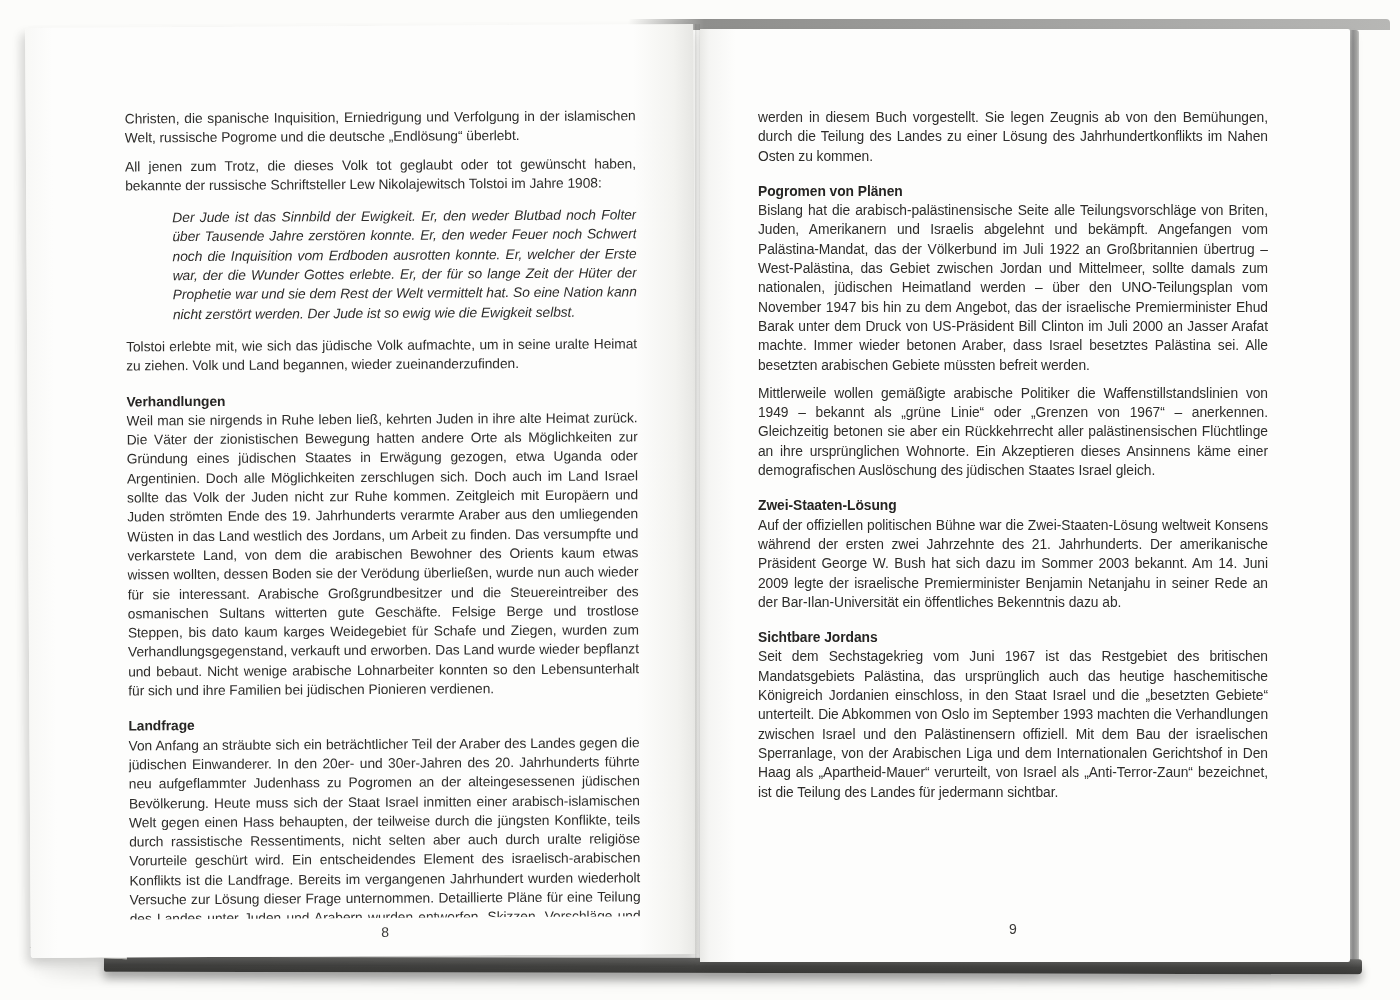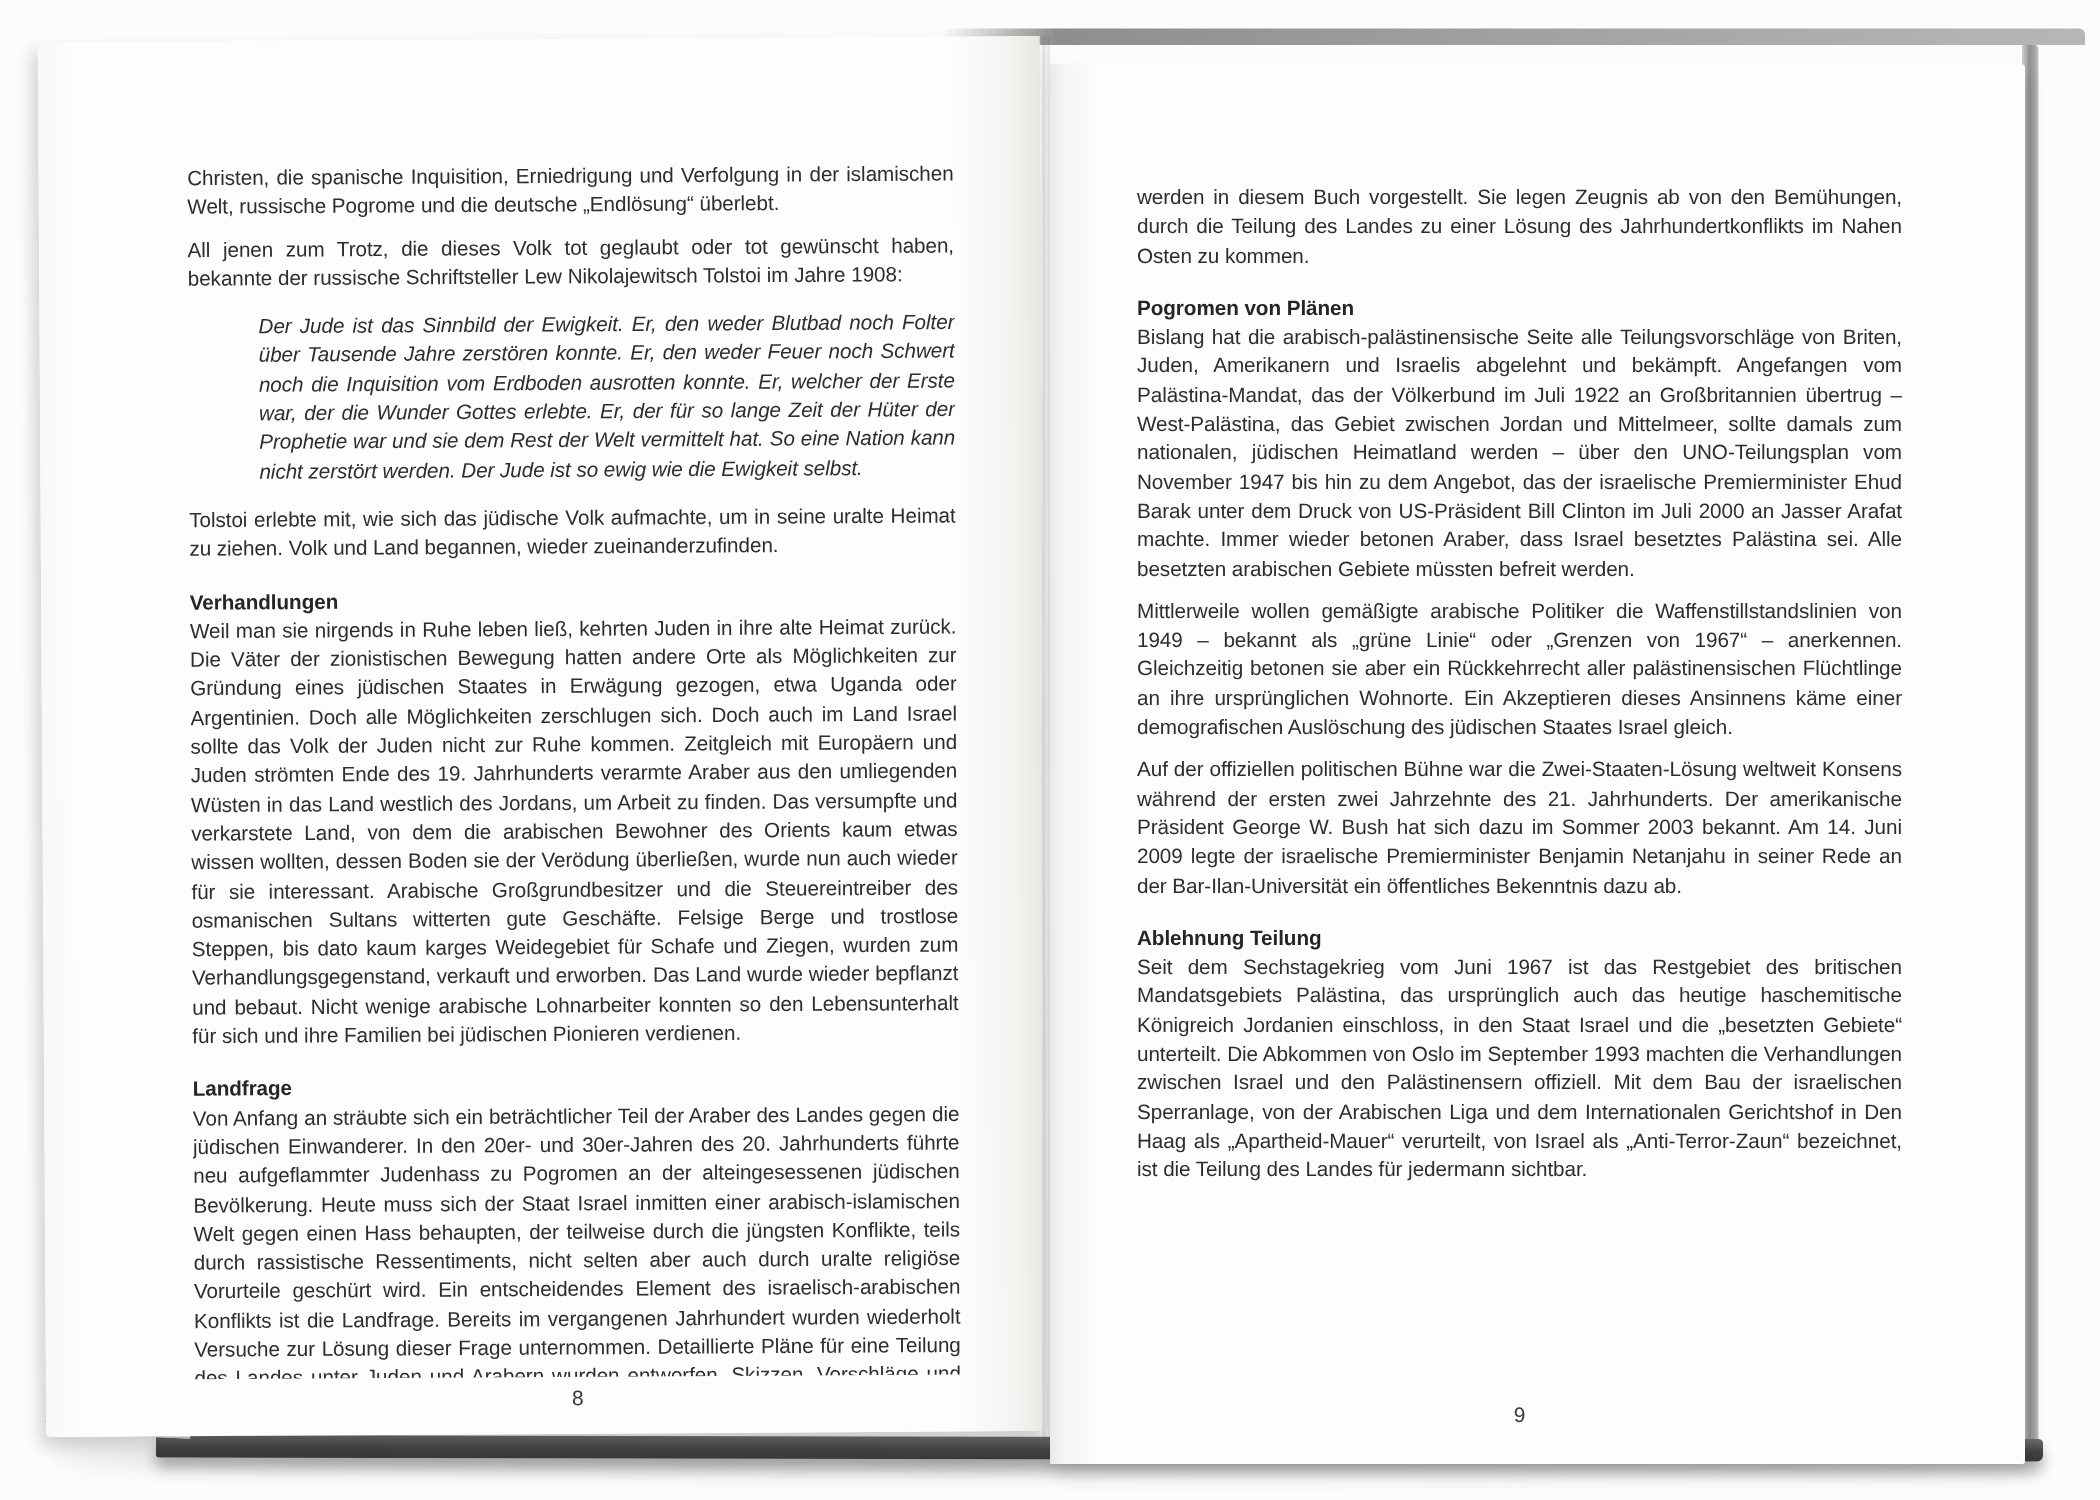--- a/index.html
+++ b/index.html
@@ -43,21 +43,21 @@
   
   .page{position:absolute;background:#fdfdfc;}
   .page-left{
     left:28px;top:26px;width:668px;height:930px;
     transform:rotate(-0.35deg);
     border-radius:3px 0 0 3px;
     background:linear-gradient(90deg,#f8f8f6 0%,#fdfdfc 4%,#fdfdfc 91%,#f3f3f0 97%,#e6e6e3 100%);
     box-shadow:-5px 5px 10px rgba(0,0,0,0.10),0 9px 14px rgba(0,0,0,0.10);
   }
   .page-right{
-    left:700px;top:43px;width:650px;height:933px;
+    left:700px;top:29px;width:650px;height:933px;
     border-radius:0 2px 2px 0;
     background:linear-gradient(90deg,#e9e9e6 0%,#f5f5f3 1.4%,#fdfdfc 5.5%,#fdfdfc 100%);
     box-shadow:3px 7px 12px rgba(0,0,0,0.10);
   }
   
   .text-block{
     position:absolute;overflow:hidden;
     color:#2e2d2b;
     font-size:13.8px;line-height:19.3px;letter-spacing:-0.05px;
     text-align:justify;
@@ -111,21 +111,22 @@
   <div class="gutter-seam"></div>
 
   <div class="page page-right">
     <div class="text-block">
       <p class="par">werden in diesem Buch vorgestellt. Sie legen Zeugnis ab von den Bemühungen, durch die Teilung des Landes zu einer Lösung des Jahrhundertkonflikts im Nahen Osten zu kommen.</p>
 
       <h3 class="sec">Pogromen von Plänen</h3>
       <p class="par">Bislang hat die arabisch-palästinensische Seite alle Teilungsvorschläge von Briten, Juden, Amerikanern und Israelis abgelehnt und bekämpft. Angefangen vom Palästina-Mandat, das der Völkerbund im Juli 1922 an Großbritannien übertrug – West-Palästina, das Gebiet zwischen Jordan und Mittelmeer, sollte damals zum nationalen, jüdischen Heimatland werden – über den UNO-Teilungsplan vom November 1947 bis hin zu dem Angebot, das der israelische Premierminister Ehud Barak unter dem Druck von US-Präsident Bill Clinton im Juli 2000 an Jasser Arafat machte. Immer wieder betonen Araber, dass Israel besetztes Palästina sei. Alle besetzten arabischen Gebiete müssten befreit werden.</p>
       <p class="par">Mittlerweile wollen gemäßigte arabische Politiker die Waffenstillstandslinien von 1949 – bekannt als „grüne Linie“ oder „Grenzen von 1967“ – anerkennen. Gleichzeitig betonen sie aber ein Rückkehrrecht aller palästinensischen Flüchtlinge an ihre ursprünglichen Wohnorte. Ein Akzeptieren dieses Ansinnens käme einer demografischen Auslöschung des jüdischen Staates Israel gleich.</p>
 
+      <h3 class="sec">Zwei-Staaten-Lösung</h3>
       <p class="par">Auf der offiziellen politischen Bühne war die Zwei-Staaten-Lösung weltweit Konsens während der ersten zwei Jahrzehnte des 21. Jahrhunderts. Der amerikanische Präsident George W. Bush hat sich dazu im Sommer 2003 bekannt. Am 14. Juni 2009 legte der israelische Premierminister Benjamin Netanjahu in seiner Rede an der Bar-Ilan-Universität ein öffentliches Bekenntnis dazu ab.</p>
 
-      <h3 class="sec">Ablehnung Teilung</h3>
+      <h3 class="sec">Sichtbare Jordans</h3>
       <p class="par">Seit dem Sechstagekrieg vom Juni 1967 ist das Restgebiet des britischen Mandatsgebiets Palästina, das ursprünglich auch das heutige haschemitische Königreich Jordanien einschloss, in den Staat Israel und die „besetzten Gebiete“ unterteilt. Die Abkommen von Oslo im September 1993 machten die Verhandlungen zwischen Israel und den Palästinensern offiziell. Mit dem Bau der israelischen Sperranlage, von der Arabischen Liga und dem Internationalen Gerichtshof in Den Haag als „Apartheid-Mauer“ verurteilt, von Israel als „Anti-Terror-Zaun“ bezeichnet, ist die Teilung des Landes für jedermann sichtbar.</p>
     </div>
     <div class="pagenum">9</div>
   </div>
 
 </div>
 
 </body></html>

